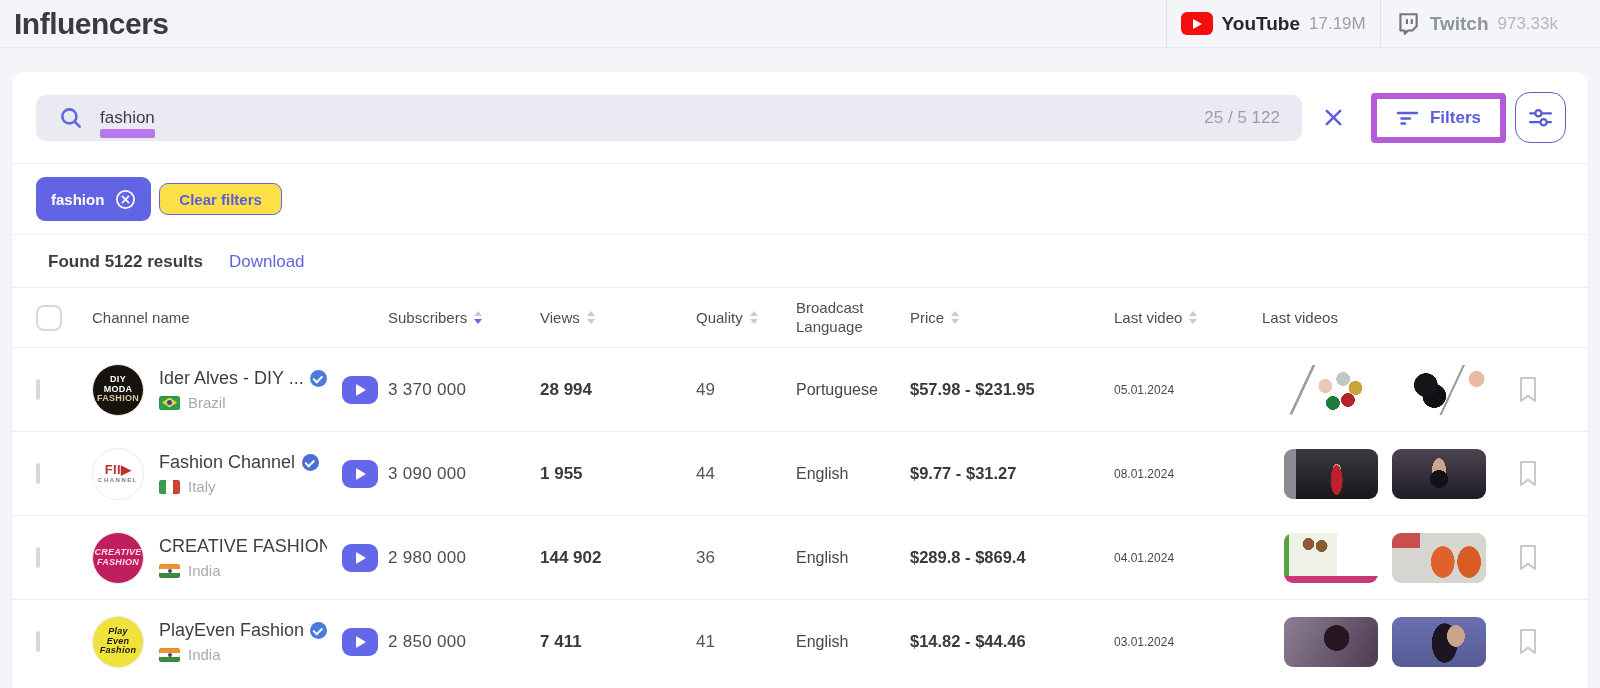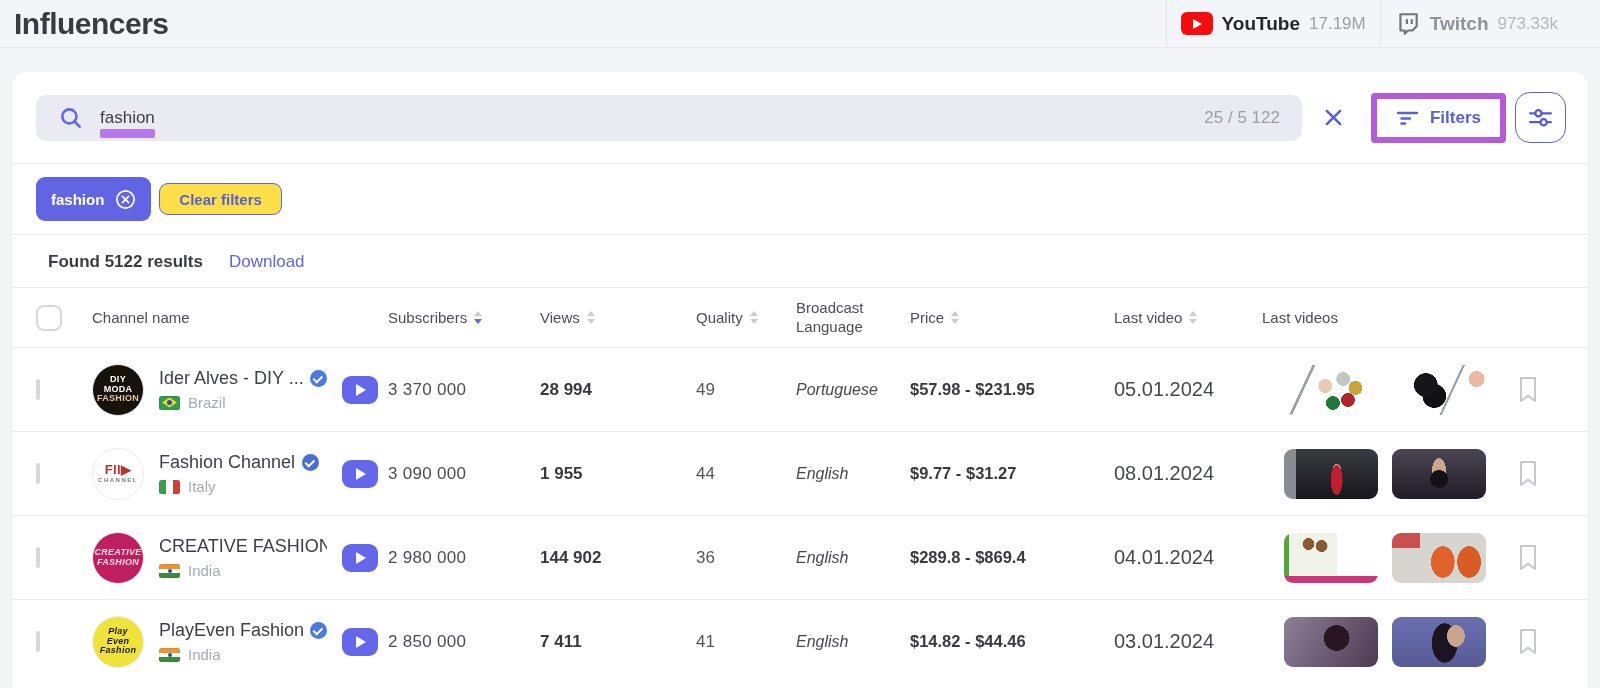--- a/index.html
+++ b/index.html
@@ -133,23 +133,23 @@
     width:4px; height:4px; border-radius:50%; background:#2b4da0; }
   .country-name { font-size:15px; color:#a7aab1; }
   .play-btn { width:36px; height:28px; background:#6467ea; border:none; border-radius:9px;
     cursor:pointer; display:flex; align-items:center; justify-content:center; margin:0 10px 0 auto; flex:none; }
   .play-btn::after { content:""; border-left:10px solid #fff; border-top:6px solid transparent;
     border-bottom:6px solid transparent; margin-left:2px; border-radius:1px; }
 
   .subs-val { font-size:17px; color:#4c4d53; letter-spacing:.3px; }
   .views-val { font-size:17px; font-weight:700; color:#39393e; }
   .quality-val { font-size:17px; color:#55565b; }
-  .lang-val { font-size:16px; color:#47484d;font-style:italic; }
+  .lang-val { font-size:16px; color:#47484d; }
   .price-val { font-size:16.5px; font-weight:700; color:#39393e; }
-  .date-val { font-size:20px; color:#47484d; }
+  .date-val { font-size:12px; color:#47484d; }
 
   .thumbs-cell { display:flex; gap:14px; padding-left:22px; }
   .th { width:94px; height:50px; border-radius:9px; cursor:pointer; flex:none; }
   .th-1a { background:
       linear-gradient(115deg, transparent 24%, #9aa0a6 24.5% 26.5%, transparent 27%),
       radial-gradient(circle 7px at 63% 28%, #bfc8c4 97%, transparent),
       radial-gradient(circle 7px at 76% 46%, #caa43a 97%, transparent),
       radial-gradient(circle 7px at 68% 70%, #b3232e 97%, transparent),
       radial-gradient(circle 7px at 52% 76%, #1f7a3a 97%, transparent),
       radial-gradient(circle 7px at 44% 42%, #e8c9b8 97%, transparent),

